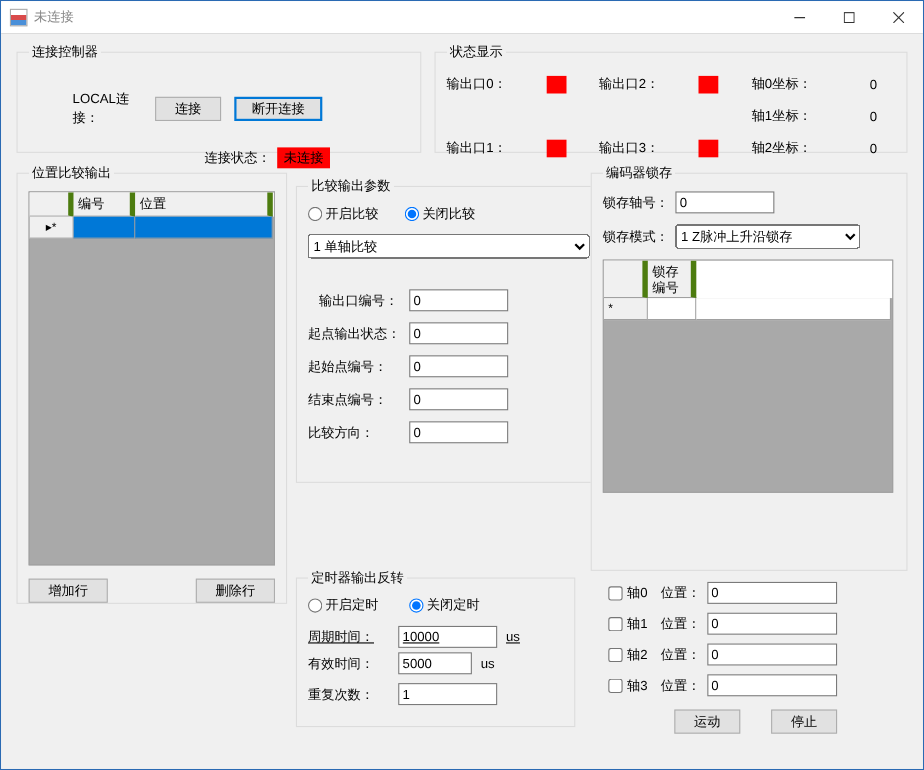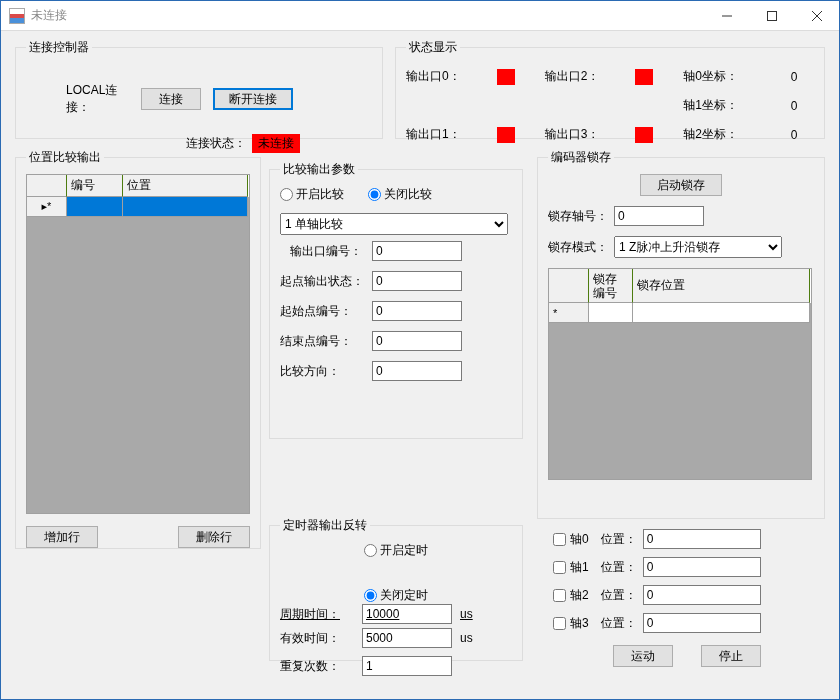--- a/index.html
+++ b/index.html
@@ -111,21 +111,21 @@
     border: 1px solid #a0a0a0;
     background: #a9a9a9;
     position: relative;
   }
   .dgv .head {
     display: flex;
     height: 22px;
     background: #fff;
   }
   .dgv .head .cell {
-    border-right: 1px solid #4d7c0f;
+    border-right: 5px solid #4d7c0f;
     border-bottom: 1px solid #a0a0a0;
     background: #f0f0f0;
     display: flex; align-items: center;
     padding: 0 4px;
   }
   .dgv .row {
     display: flex;
     height: 20px;
   }
   .dgv .row .cell {
@@ -256,21 +256,21 @@
         <span class="btn" style="min-width:72px;">删除行</span>
       </div>
     </fieldset>
 
     <fieldset class="group" style="left:268px; top:130px; width:254px; height:278px;">
       <legend>比较输出参数</legend>
       <div class="rdline" style="gap:24px; margin-bottom:10px;">
         <label><input type="radio" name="cmp" style=""><span>开启比较</span></label>
         <label><input type="radio" name="cmp" checked="" style=""><span>关闭比较</span></label>
       </div>
-      <select class="sel" style="width:228px; margin-bottom:6px;">
+      <select class="sel" style="width:256px; margin-bottom:28px;">
         <option>1 单轴比较</option>
       </select>
       <div class="row-flex" style="margin-bottom:10px;">
         <span class="lbl" style="width:92px;text-align:center;">输出口编号：</span>
         <input class="txt" style="width: 90px;" value="0">
       </div>
       <div class="row-flex" style="margin-bottom:10px;">
         <span class="lbl" style="width:92px;">起点输出状态：</span>
         <input class="txt" style="width: 90px;" value="0">
       </div>
@@ -283,63 +283,59 @@
         <input class="txt" style="width: 90px;" value="0">
       </div>
       <div class="row-flex">
         <span class="lbl" style="width:92px;">比较方向：</span>
         <input class="txt" style="width: 90px;" value="0">
       </div>
     </fieldset>
 
     <fieldset class="group" style="left:268px; top:486px; width:254px; height:144px;">
       <legend>定时器输出反转</legend>
-      <div class="rdline" style="gap:28px; flex-direction:column;">
+      <div class="rdline" style="gap:28px; margin-bottom:10px;">
         <label><input type="radio" name="timer" style=""><span>开启定时</span></label>
         <label><input type="radio" name="timer" checked="" style=""><span>关闭定时</span></label>
       </div>
       <div class="row-flex" style="margin-bottom:4px;text-decoration:underline;">
         <span class="lbl" style="width:82px;">周期时间：</span>
         <input class="txt" style="width: 90px;" value="10000">
         <span style="width:8px;"></span>
         <span>us</span>
       </div>
       <div class="row-flex" style="margin-bottom:8px;">
         <span class="lbl" style="width:82px;">有效时间：</span>
-        <input class="txt" style="width: 90px;" value="5000">
+        <input class="txt" style="width: 67px;" value="5000">
         <span style="width:8px;"></span>
         <span>us</span>
       </div>
       <div class="row-flex">
         <span class="lbl" style="width:82px;">重复次数：</span>
         <input class="txt" style="width: 90px;" value="1">
       </div>
     </fieldset>
 
     <fieldset class="group" style="left:536px; top:118px; width:288px; height:370px;">
       <legend>编码器锁存</legend>
-      <div style="text-align:center; margin-bottom:10px;">
-        <span class="btn" style="min-width:82px;">启动锁存</span>
-      </div>
       <div class="row-flex" style="margin-bottom:10px;">
         <span class="lbl" style="width:66px;">锁存轴号：</span>
         <input class="txt" style="width: 90px;" value="0">
       </div>
       <div class="row-flex" style="margin-bottom:10px;">
         <span class="lbl" style="width:66px;">锁存模式：</span>
         <select class="sel" style="width:168px;">
           <option>1 Z脉冲上升沿锁存</option>
         </select>
       </div>
       <div class="dgv" style="width:264px; height:212px;">
         <div class="head" style="height:34px;">
           <div class="cell rh" style="width:40px;"></div>
           <div class="cell" style="width:44px; white-space:pre; line-height:14px;">锁存
 编号</div>
-          <div class="cell" style="width:177px;">锁存位置</div>
         </div>
         <div class="row newrow">
           <div class="cell rh" style="width:40px; justify-content:flex-start;">*</div>
           <div class="cell" style="width:44px;"></div>
           <div class="cell" style="width:177px;"></div>
         </div>
       </div>
     </fieldset>
 
     <div style="position:absolute; left:552px; top:498px; width:270px;">

